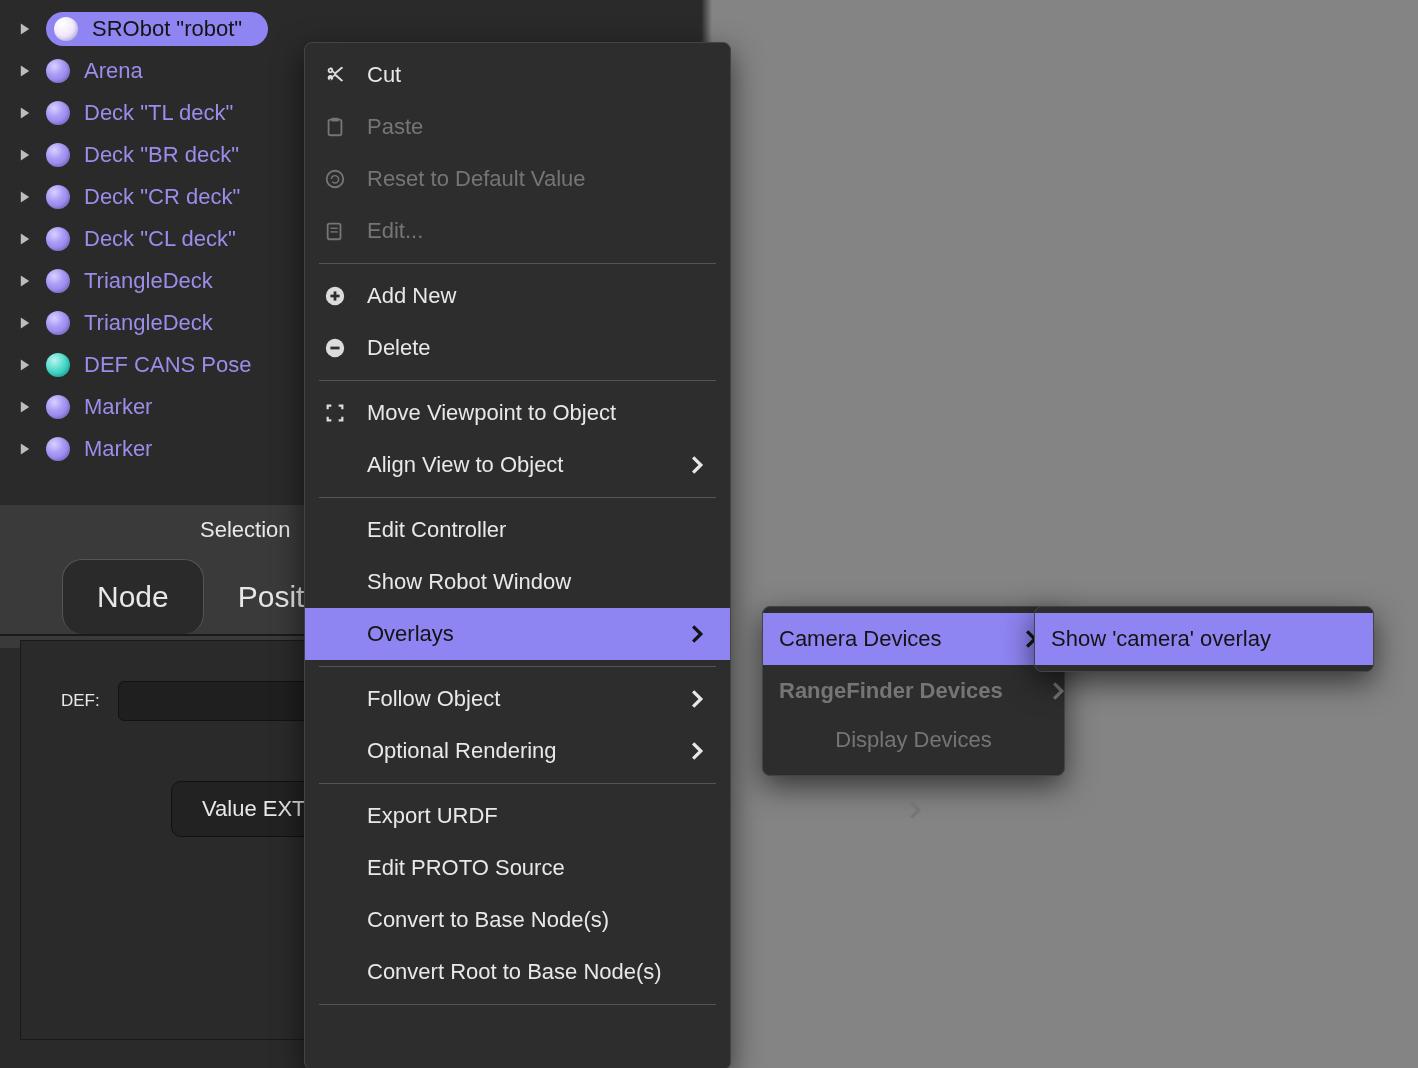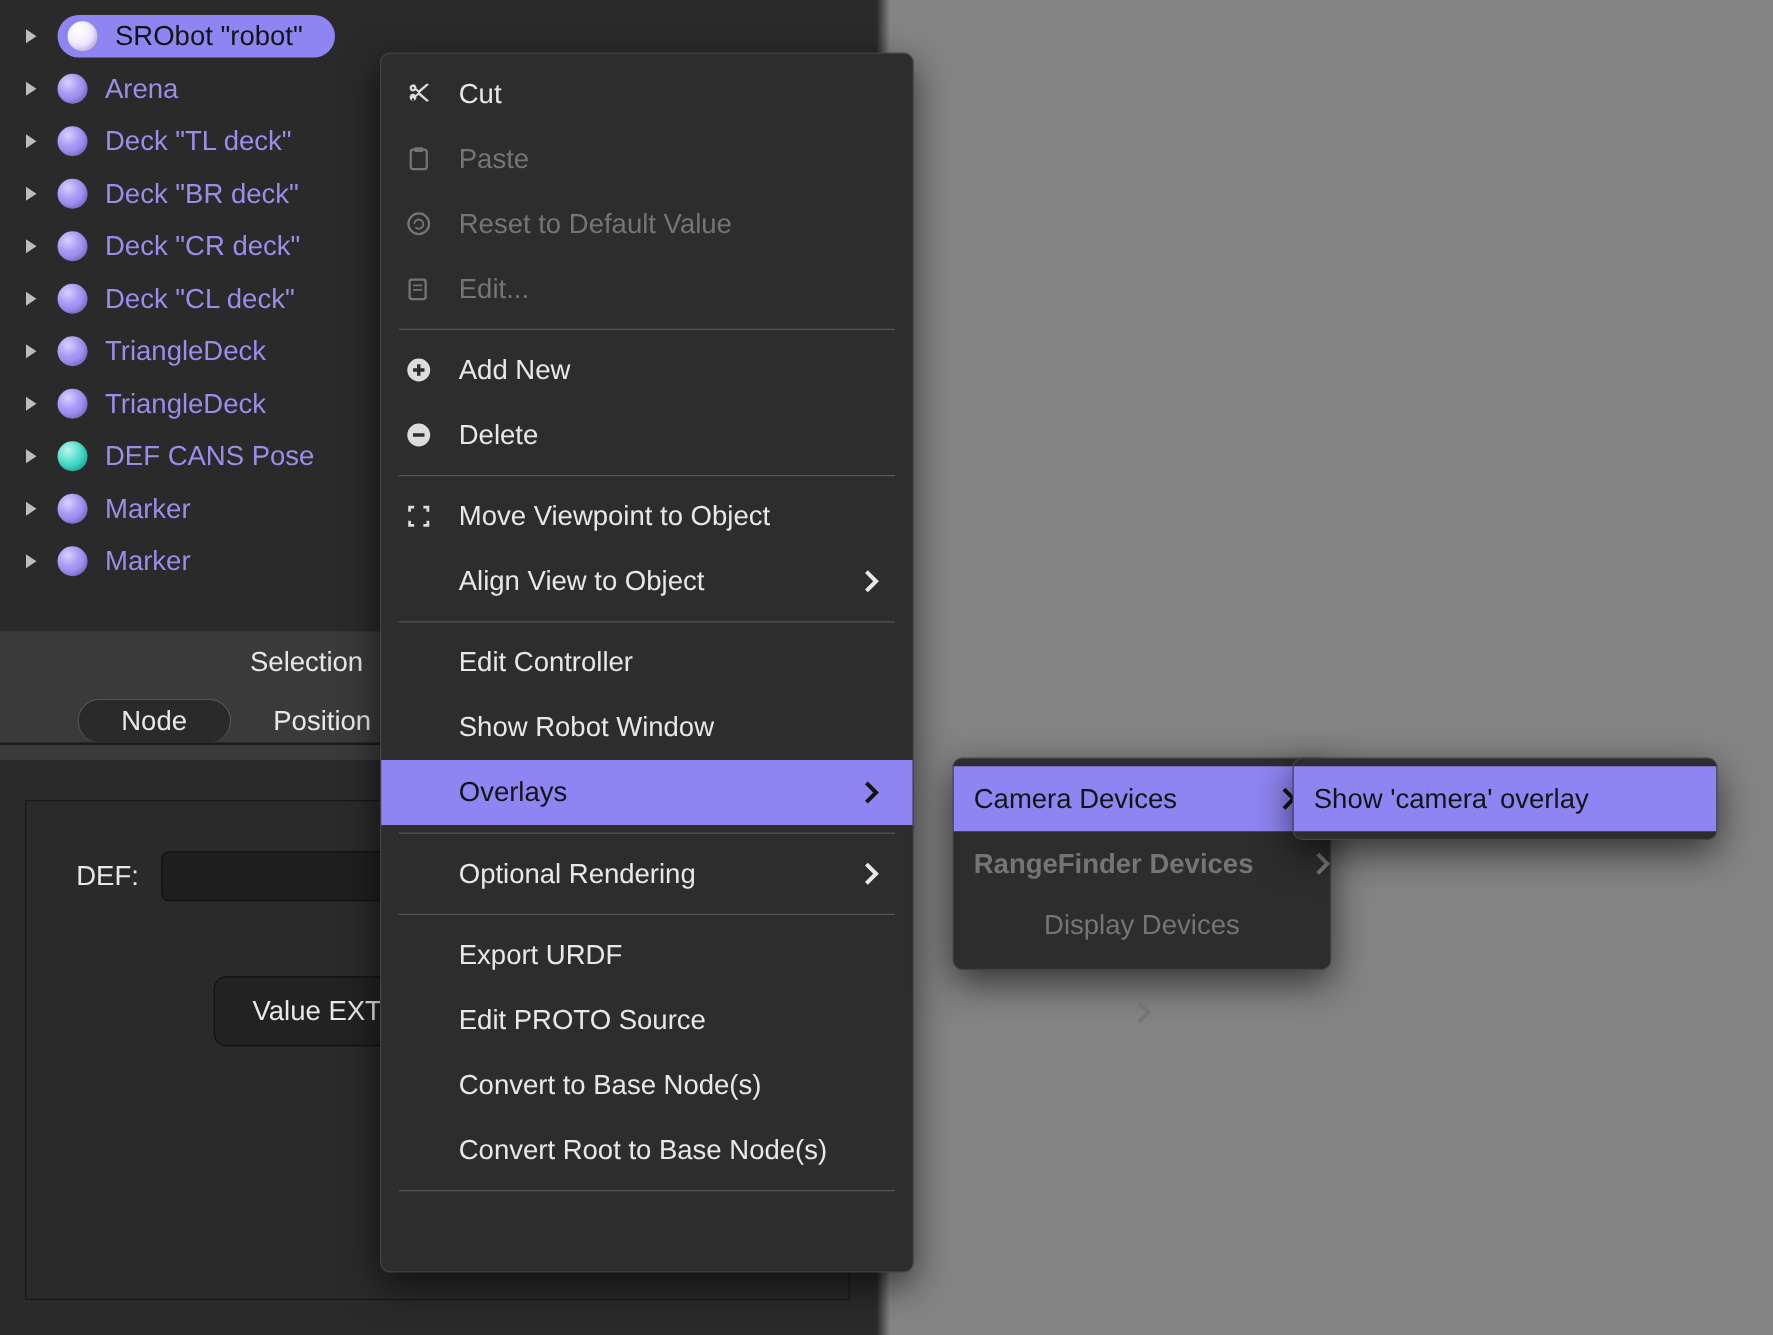--- a/index.html
+++ b/index.html
@@ -81,41 +81,41 @@
     padding-bottom: 16px;
   }
   .tabs {
     display:flex;
     gap:0;
     align-items:flex-end;
     padding-left: 62px;
     border-bottom: 2px solid #1a1a1a;
   }
   .tab {
-    padding: 4px 34px;
+    padding: 20px 34px;
     color: #e8e8e8;
-    font-size: 22px;
+    font-size: 30px;
     border-radius: 20px;
   }
   .tab.active {
     background: #2a2a2a;
     border-top: 1px solid #555;
     border-left: 1px solid #555;
     border-right: 1px solid #555;
   }
   .node-form {
     position:absolute;
     left:20px; top:640px;
     width:660px; height:400px;
     border: 1px solid #191919;
     background:#2a2a2a;
     padding: 40px 40px;
   }
   .form-row { display:flex; align-items:center; gap:18px; margin-bottom:60px;}
-  .def-label { font-size:22px; color:#e8e8e8;}
+  .def-label { font-size:17px; color:#e8e8e8;}
   .def-input {
     flex:1;
     background:#1f1f1f;
     border:1px solid #121212;
     height:40px;
     border-radius:6px;
   }
   .print-btn {
     background:#222;
     border:1px solid #111;
@@ -406,20 +406,31 @@
           <path d="M2 1 L8 7 L2 13" fill="none" stroke="#141414" stroke-width="2.5"></path>
         </svg>
       </span>
   </div>
 
   <div class="menu-sep"></div>
 
   <div class="menu-item has-sub">
     <span class="mi-left">
         <span class="mi-icon"></span>
+        <span>Follow Object</span>
+      </span>
+    <span class="mi-sub">
+        <svg width="14" height="18" viewBox="0 0 10 14">
+          <path d="M2 1 L8 7 L2 13" fill="none" stroke="#e8e8e8" stroke-width="2.5"></path>
+        </svg>
+      </span>
+  </div>
+  <div class="menu-item has-sub">
+    <span class="mi-left">
+        <span class="mi-icon"></span>
         <span>Optional Rendering</span>
       </span>
     <span class="mi-sub">
         <svg width="14" height="18" viewBox="0 0 10 14">
           <path d="M2 1 L8 7 L2 13" fill="none" stroke="#e8e8e8" stroke-width="2.5"></path>
         </svg>
       </span>
   </div>
 
   <div class="menu-sep"></div>

